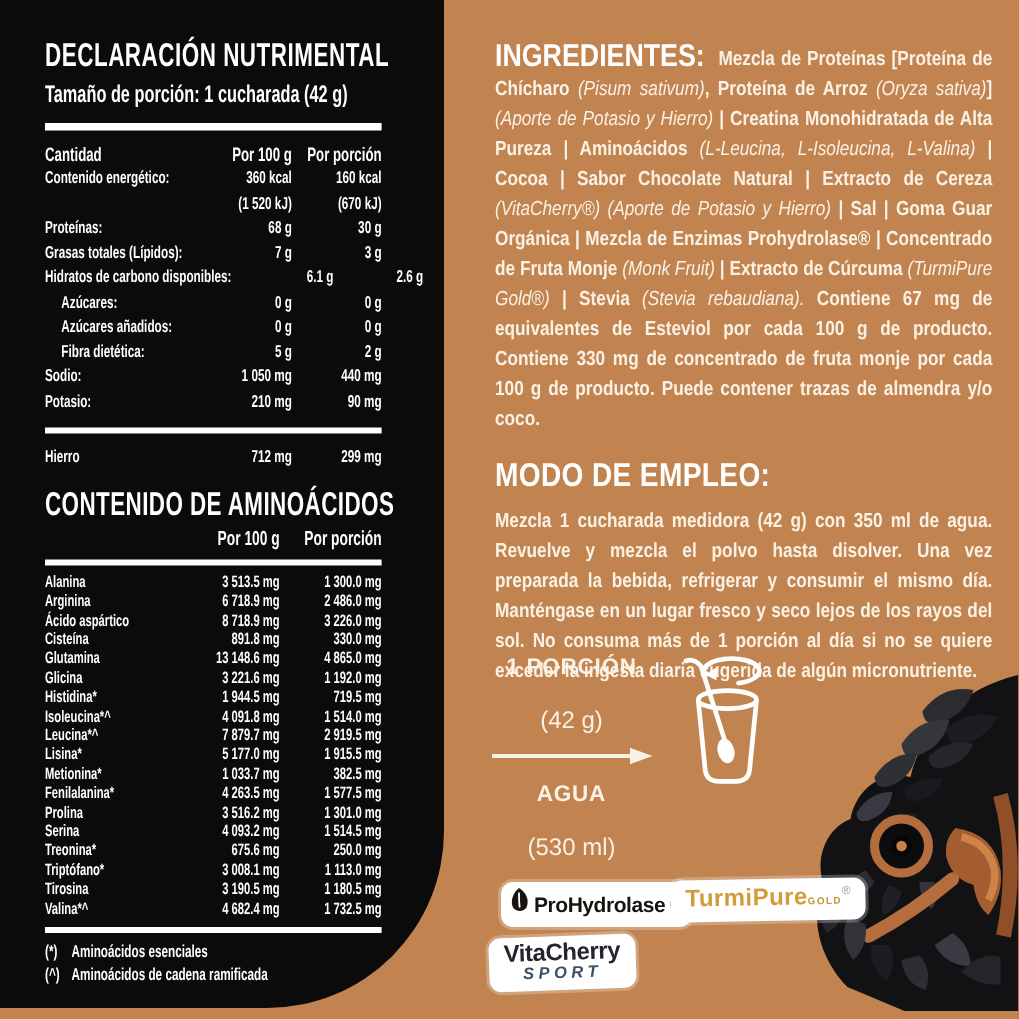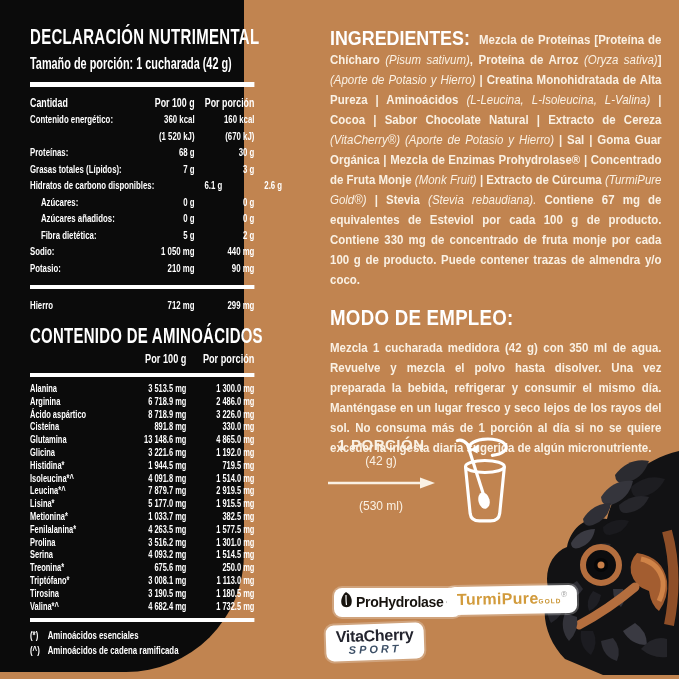--- a/index.html
+++ b/index.html
@@ -1,21 +1,21 @@
 <!DOCTYPE html>
 <html><head>
 <meta charset="utf-8">
 <style>
   * { margin:0; padding:0; box-sizing:border-box; }
   html,body { width:679px; height:679px; overflow:hidden; }
   body { position:relative; background:#c18450; font-family:"Liberation Sans", sans-serif; }
 
   
   .left-panel {
-    position:absolute; left:0; top:0; width:244px; height:672px;
+    position:absolute; left:0; top:0; width:296px; height:672px;
     background:#0b0b0b; border-bottom-right-radius:118px;
     padding:24px 0 0 30px; color:#fff; z-index:2;
   }
   .cond68 { width:330px; transform:scaleX(0.68); transform-origin:0 0; }
   .lp-title { font-size:22px; font-weight:bold; letter-spacing:.5px; line-height:25px; white-space:nowrap; }
   .lp-serving { font-size:16px; font-weight:bold; line-height:19px; margin-top:5px; white-space:nowrap; }
   .divider { background:#fff; height:5px; border:none; margin:9px 0 7px 0; }
   .divider.thin { height:4px; }
 
   .ngrid { display:grid; grid-template-columns:1fr 100px 88px; align-items:baseline; }
@@ -43,21 +43,21 @@
   .para { font-size:13.5px; font-weight:bold; line-height:20px; text-align:justify; }
   .para .it { font-style:italic; font-weight:normal; }
   .h-inline { font-size:21px; vertical-align:-1px; padding-right:6px; color:#fff; font-weight:bold; }
   .usage-head { margin-top:15px; }
   .usage-para { margin-top:7px; }
 
   
   .dosage { position:absolute; left:325px; top:436px; display:flex; align-items:flex-start; gap:18px; z-index:3; }
   .dose-col { width:112px; text-align:center; color:#faf1e4; }
   .dose-strong { font-size:15px; font-weight:bold; letter-spacing:.5px; }
-  .dose-sub { font-size:12px; margin-top:1px; }
+  .dose-sub { font-size:16px; margin-top:19px; }
   .dose-arrow { margin:7px 0 6px 0; }
 
   
   .badge { position:absolute; background:#fff; border-radius:8px; z-index:4; box-shadow:0 0 0 2px rgba(255,255,255,.25); }
   .badge-pro { left:334px; top:588px; display:flex; align-items:center; gap:3px; padding:3px 9px 4px 6px; }
   .badge-pro .txt { color:#17130e; font-size:14px; font-weight:bold; letter-spacing:-.3px; }
   .badge-pro sup { font-size:8px; color:#17130e; }
   .badge-turmi { left:447px; top:586px; padding:4px 10px 6px 10px; transform:rotate(-1deg); }
   .badge-turmi .txt { color:#d29b3c; font-size:16px; font-weight:bold; letter-spacing:.3px; }
   .badge-turmi .gold { color:#c8922f; font-size:6.5px; font-weight:bold; letter-spacing:1px; }
@@ -305,20 +305,21 @@
 <div class="dosage">
   <div class="dose-col">
     <div class="dose-strong">1 PORCIÓN</div>
     <div class="dose-sub">(42 g)</div>
     <div class="dose-arrow">
       <svg width="110" height="12" viewBox="0 0 110 12">
           <line x1="2" y1="6" x2="94" y2="6" stroke="#faf1e4" stroke-width="2.6"></line>
           <polygon points="94,0.5 109,6 94,11.5" fill="#faf1e4"></polygon>
         </svg>
     </div>
+    <div class="dose-strong">AGUA</div>
     <div class="dose-sub">(530 ml)</div>
   </div>
   <div>
     <svg width="58" height="96" viewBox="0 0 62 104" fill="none" stroke="#ffffff" stroke-width="3.4" stroke-linecap="round">
       <path d="M16,15 A20,9 0 1 1 40,21"></path>
       <path d="M16,15 l9,-6 l-1,10 z" fill="#ffffff" stroke="none"></path>
       <path d="M13,9 q-5,-6 -11,-4"></path>
       <line x1="13" y1="9" x2="30" y2="62"></line>
       <ellipse cx="32" cy="33" rx="21" ry="6.5"></ellipse>
       <path d="M11,34 L16,84 Q17,92 26,92 L38,92 Q47,92 48,84 L53,34"></path>

